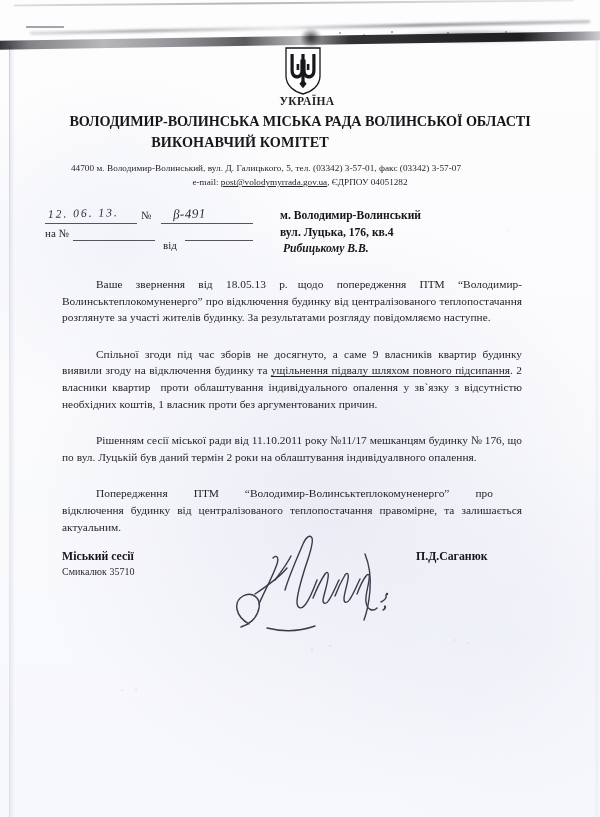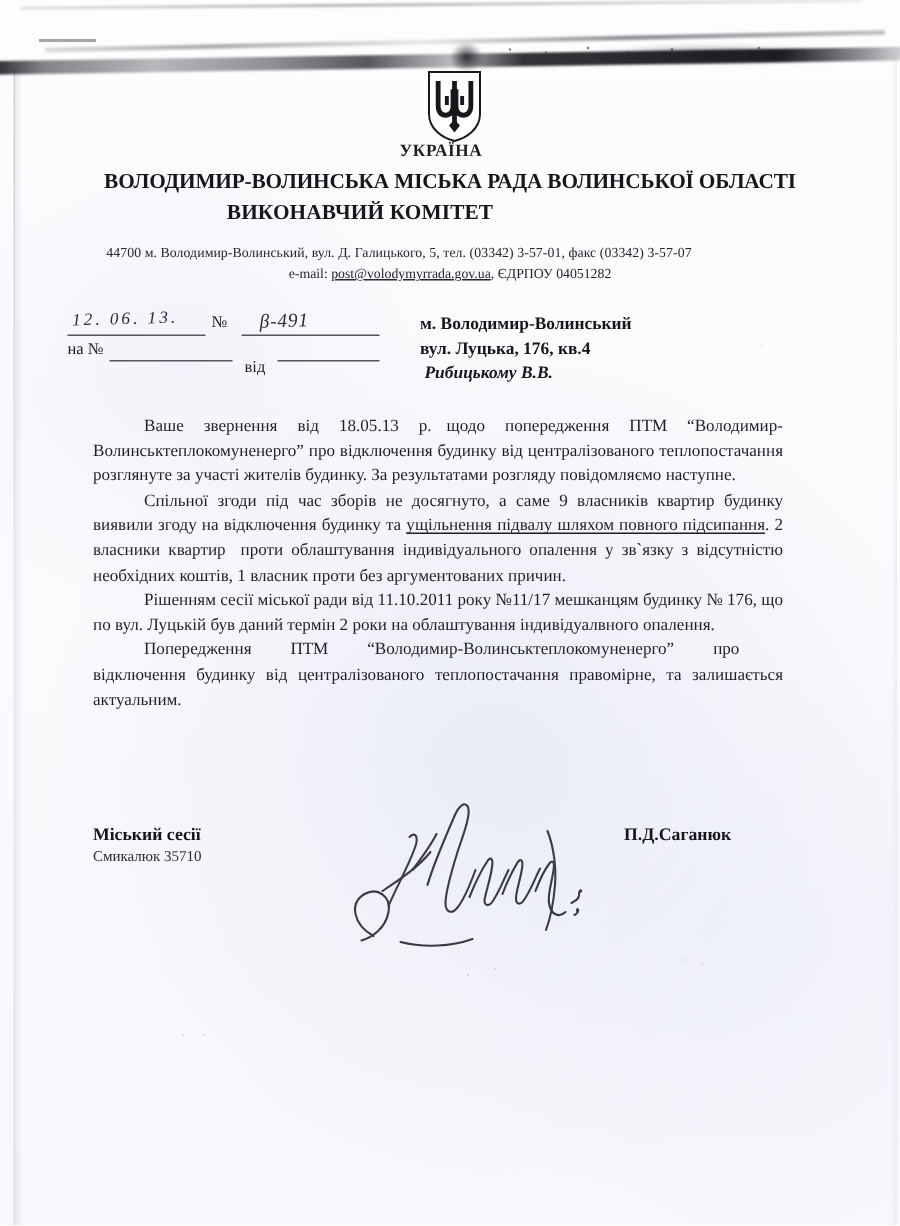--- a/index.html
+++ b/index.html
@@ -138,20 +138,21 @@
     text-align: center;
   }
   .hdr-country {
     position: absolute;
     left: 0; top: 95px;
     width: 588px;
     font-size: 11.5px;
     font-weight: bold;
     letter-spacing: 0.4px;
     color: #1d1d22;
+    padding-left: 13px;
   }
   .hdr-line1 {
     position: absolute;
     left: 0; top: 113px;
     width: 600px;
     font-size: 14.2px;
     font-weight: bold;
     letter-spacing: -0.1px;
     color: #16161b;
   }
@@ -253,21 +254,21 @@
     line-height: 16.6px;
     color: #1f1f26;
     text-align: justify;
   }
   .body p {
     margin: 0 0 0 0;
     text-indent: 34px;
     text-align: justify;
     text-justify: inter-word;
   }
-  .body p + p { margin-top: 0; }
+  .body p + p { margin-top: 20px; }
   .u { text-decoration: underline; text-underline-offset: 2px; }
   .sp { display: inline-block; width: 10px; }
   .sp-sm { display: inline-block; width: 5px; }
   .sp-lg { display: inline-block; width: 26px; }
 
   
   .sig-left {
     position: absolute;
     left: 62px; top: 549px;
   }

